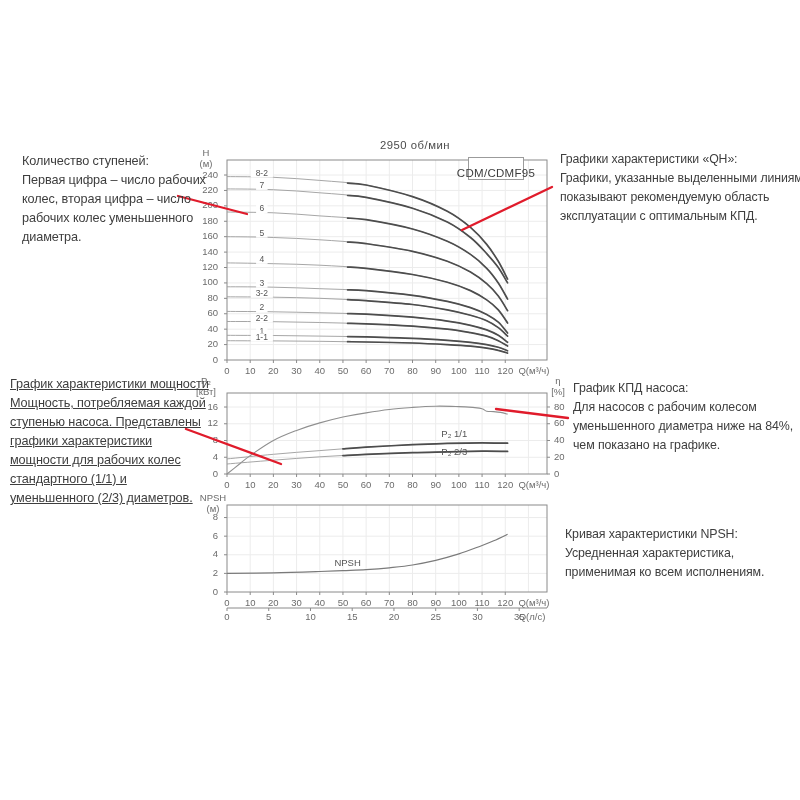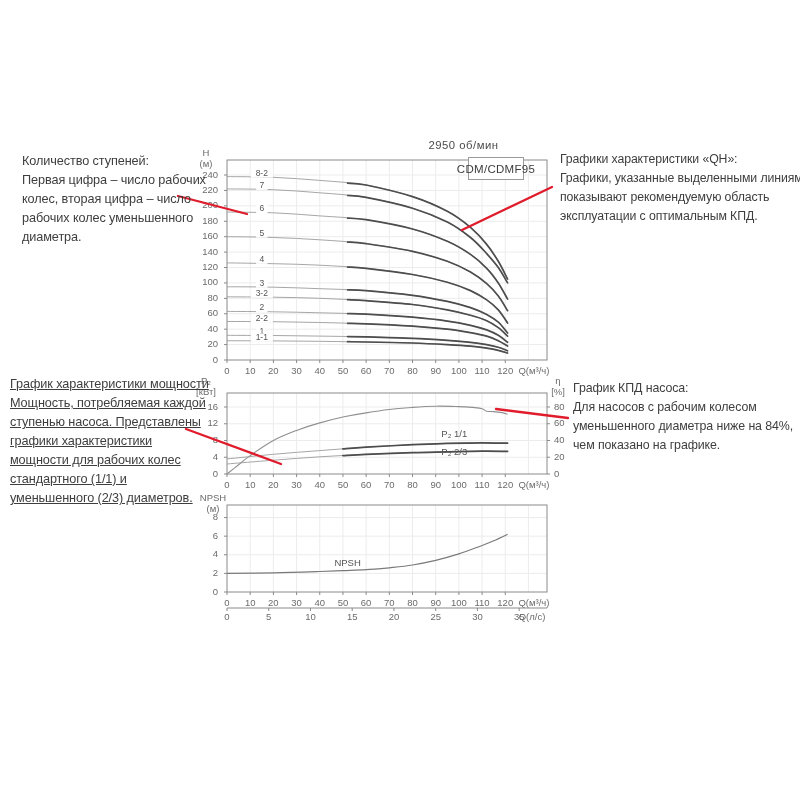--- a/index.html
+++ b/index.html
@@ -6,24 +6,24 @@
   .page{position:relative;width:800px;height:800px;background:#fff;overflow:hidden;
         font-family:"Liberation Sans",sans-serif;}
   #charts{position:absolute;left:0;top:0;}
   .note{position:absolute;white-space:pre;font-size:12.7px;line-height:19px;
         color:#3e3e3e;letter-spacing:-0.1px;}
   .note-stages{left:22px;top:152px;}
   .note-qh{left:560px;top:150px;font-size:12.3px;}
   .note-power{left:10px;top:375px;text-decoration:underline;}
   .note-eff{left:573px;top:379px;font-size:12.4px;}
   .note-npsh{left:565px;top:525px;font-size:12.4px;}
-  .rpm{position:absolute;left:380px;top:139px;width:167px;text-align:center;
+  .rpm{position:absolute;left:380px;top:139px;width:167px;text-align:left;
        font-size:11.3px;color:#4c4c4c;letter-spacing:.5px;}
   .model{position:absolute;left:468px;top:157px;width:56px;height:23px;background:#fff;
-         border:1px solid #9b9b9b;box-sizing:border-box;display:flex;align-items:center;
+         border:1px solid #9b9b9b;box-sizing:border-box;display:flex;align-items:flex-end;
          justify-content:center;font-size:11.5px;color:#3c3c3c;letter-spacing:.3px;}
 </style>
 </head>
 <body>
 
 <div class="page">
   <svg id="charts" width="800" height="800">
       <g>
         <line x1="250.18840579710144" y1="160" x2="250.18840579710144" y2="360" stroke="#ececec" stroke-width="1"></line>
         <line x1="273.3768115942029" y1="160" x2="273.3768115942029" y2="360" stroke="#ececec" stroke-width="1"></line>
@@ -330,13 +330,16 @@
 Мощность, потребляемая каждой
 ступенью насоса. Представлены
 графики характеристики
 мощности для рабочих колес
 стандартного (1/1) и
 уменьшенного (2/3) диаметров.</div>
   <div class="note note-eff">График КПД насоса:
 Для насосов с рабочим колесом
 уменьшенного диаметра ниже на 84%,
 чем показано на графике.</div>
+  <div class="note note-npsh">Кривая характеристики NPSH:
+Усредненная характеристика,
+применимая ко всем исполнениям.</div>
 </div>
 
 </body></html>

